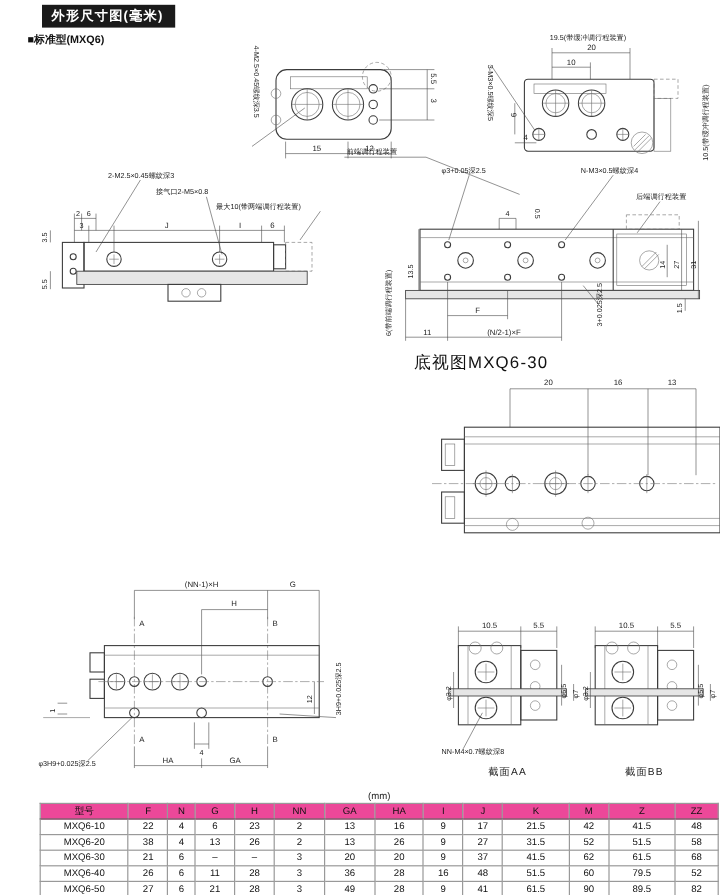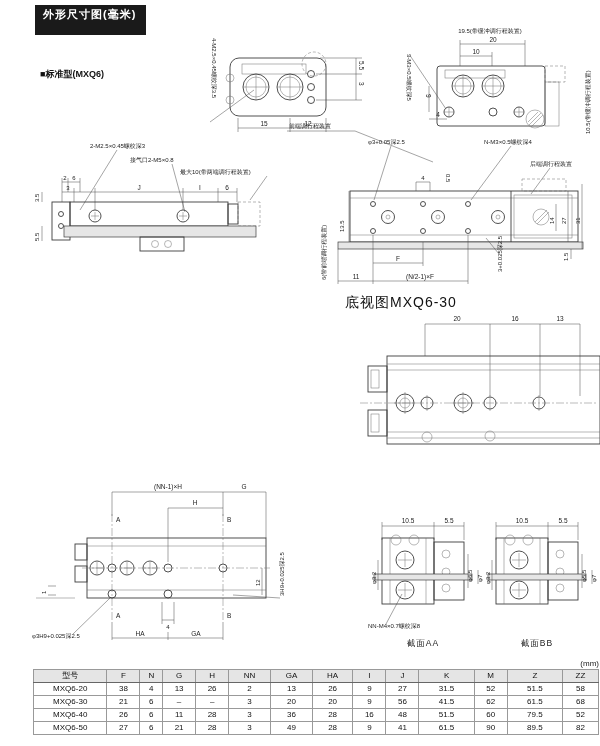--- a/index.html
+++ b/index.html
@@ -1,44 +1,44 @@
 <!DOCTYPE html>
 <html><head>
 <meta charset="utf-8">
 <style>
   html,body{margin:0;padding:0;background:#fff;}
   #page{position:relative;width:600px;height:746px;background:#fff;overflow:hidden;
         font-family:"Liberation Sans",sans-serif;color:#222;}
   
   .hdr{position:absolute;left:35px;top:4px;right:2px;height:16px;}
   .hdr .black{display:inline-block;background:#1a1a1a;color:#fff;font-size:11px;font-weight:bold;
-              padding:2px 10px 13px 8px;letter-spacing:1px;}
+              padding:2px 10px 2px 8px;letter-spacing:1px;}
   .hdr .rule{position:absolute;left:0;right:0;bottom:-2px;height:3px;background:#c8c8c8;z-index:-1;}
-  .sub{position:absolute;left:40px;top:27px;font-size:9px;font-weight:bold;color:#111;margin-top:41px;}
+  .sub{position:absolute;left:23px;top:27px;font-size:9px;font-weight:bold;color:#111;}
   .dtitle{position:absolute;left:345px;top:294px;font-size:14px;color:#111;letter-spacing:1px;}
   
   svg{position:absolute;overflow:visible;}
   .ol{fill:none;stroke:#3c3c3c;stroke-width:0.9;}
   .th{fill:none;stroke:#6e6e6e;stroke-width:0.5;}
   .dm{fill:none;stroke:#4a4a4a;stroke-width:0.5;}
   .dash{stroke-dasharray:3,2;}
   .cl{fill:none;stroke:#777;stroke-width:0.5;stroke-dasharray:8,2,2,2;}
   .band{fill:#e6e6e6;stroke:#3c3c3c;stroke-width:0.7;}
   text{fill:#1c1c1c;font-family:"Liberation Sans",sans-serif;}
   .t{font-size:6.5px;}
   .ts{font-size:6px;}
   .cap{font-size:8.5px;letter-spacing:1px;}
   .mid{text-anchor:middle;}
   
   .twrap{position:absolute;left:33px;top:659px;width:566px;}
-  .unit{font-size:8px;text-align:right;color:#222;margin-bottom:1px;}
+  .unit{font-size:8px;text-align:center;color:#222;margin-bottom:1px;}
   table{width:100%;border-collapse:collapse;border:1.2px solid #555;}
   th,td{border:0.6px solid #999;font-size:8px;font-weight:normal;text-align:center;
         padding:1px 0;line-height:1.25;color:#111;}
-  thead th{background:#e5e5e5;border-bottom:1px solid #666;}
+  thead th{background:#ec4899;border-bottom:1px solid #666;}
   col.model{width:13%;}
 </style>
 </head>
 <body>
 
 <div id="page">
 
   <div class="hdr">
     <span class="black">外形尺寸图(毫米)</span>
     <span class="rule"></span>
@@ -436,20 +436,36 @@
             <th>I</th>
             <th>J</th>
             <th>K</th>
             <th>M</th>
             <th>Z</th>
             <th>ZZ</th>
           </tr>
         </thead>
       <tbody id="tbody-rows">
           <tr>
+            <td>MXQ6-10</td>
+            <td>22</td>
+            <td>4</td>
+            <td>6</td>
+            <td>23</td>
+            <td>2</td>
+            <td>13</td>
+            <td>16</td>
+            <td>9</td>
+            <td>17</td>
+            <td>21.5</td>
+            <td>42</td>
+            <td>41.5</td>
+            <td>48</td>
+          </tr>
+          <tr>
             <td>MXQ6-20</td>
             <td>38</td>
             <td>4</td>
             <td>13</td>
             <td>26</td>
             <td>2</td>
             <td>13</td>
             <td>26</td>
             <td>9</td>
             <td>27</td>
@@ -461,21 +477,21 @@
           <tr>
             <td>MXQ6-30</td>
             <td>21</td>
             <td>6</td>
             <td>–</td>
             <td>–</td>
             <td>3</td>
             <td>20</td>
             <td>20</td>
             <td>9</td>
-            <td>56</td>
+            <td>37</td>
             <td>41.5</td>
             <td>62</td>
             <td>61.5</td>
             <td>68</td>
           </tr>
           <tr>
             <td>MXQ6-40</td>
             <td>26</td>
             <td>6</td>
             <td>11</td>

